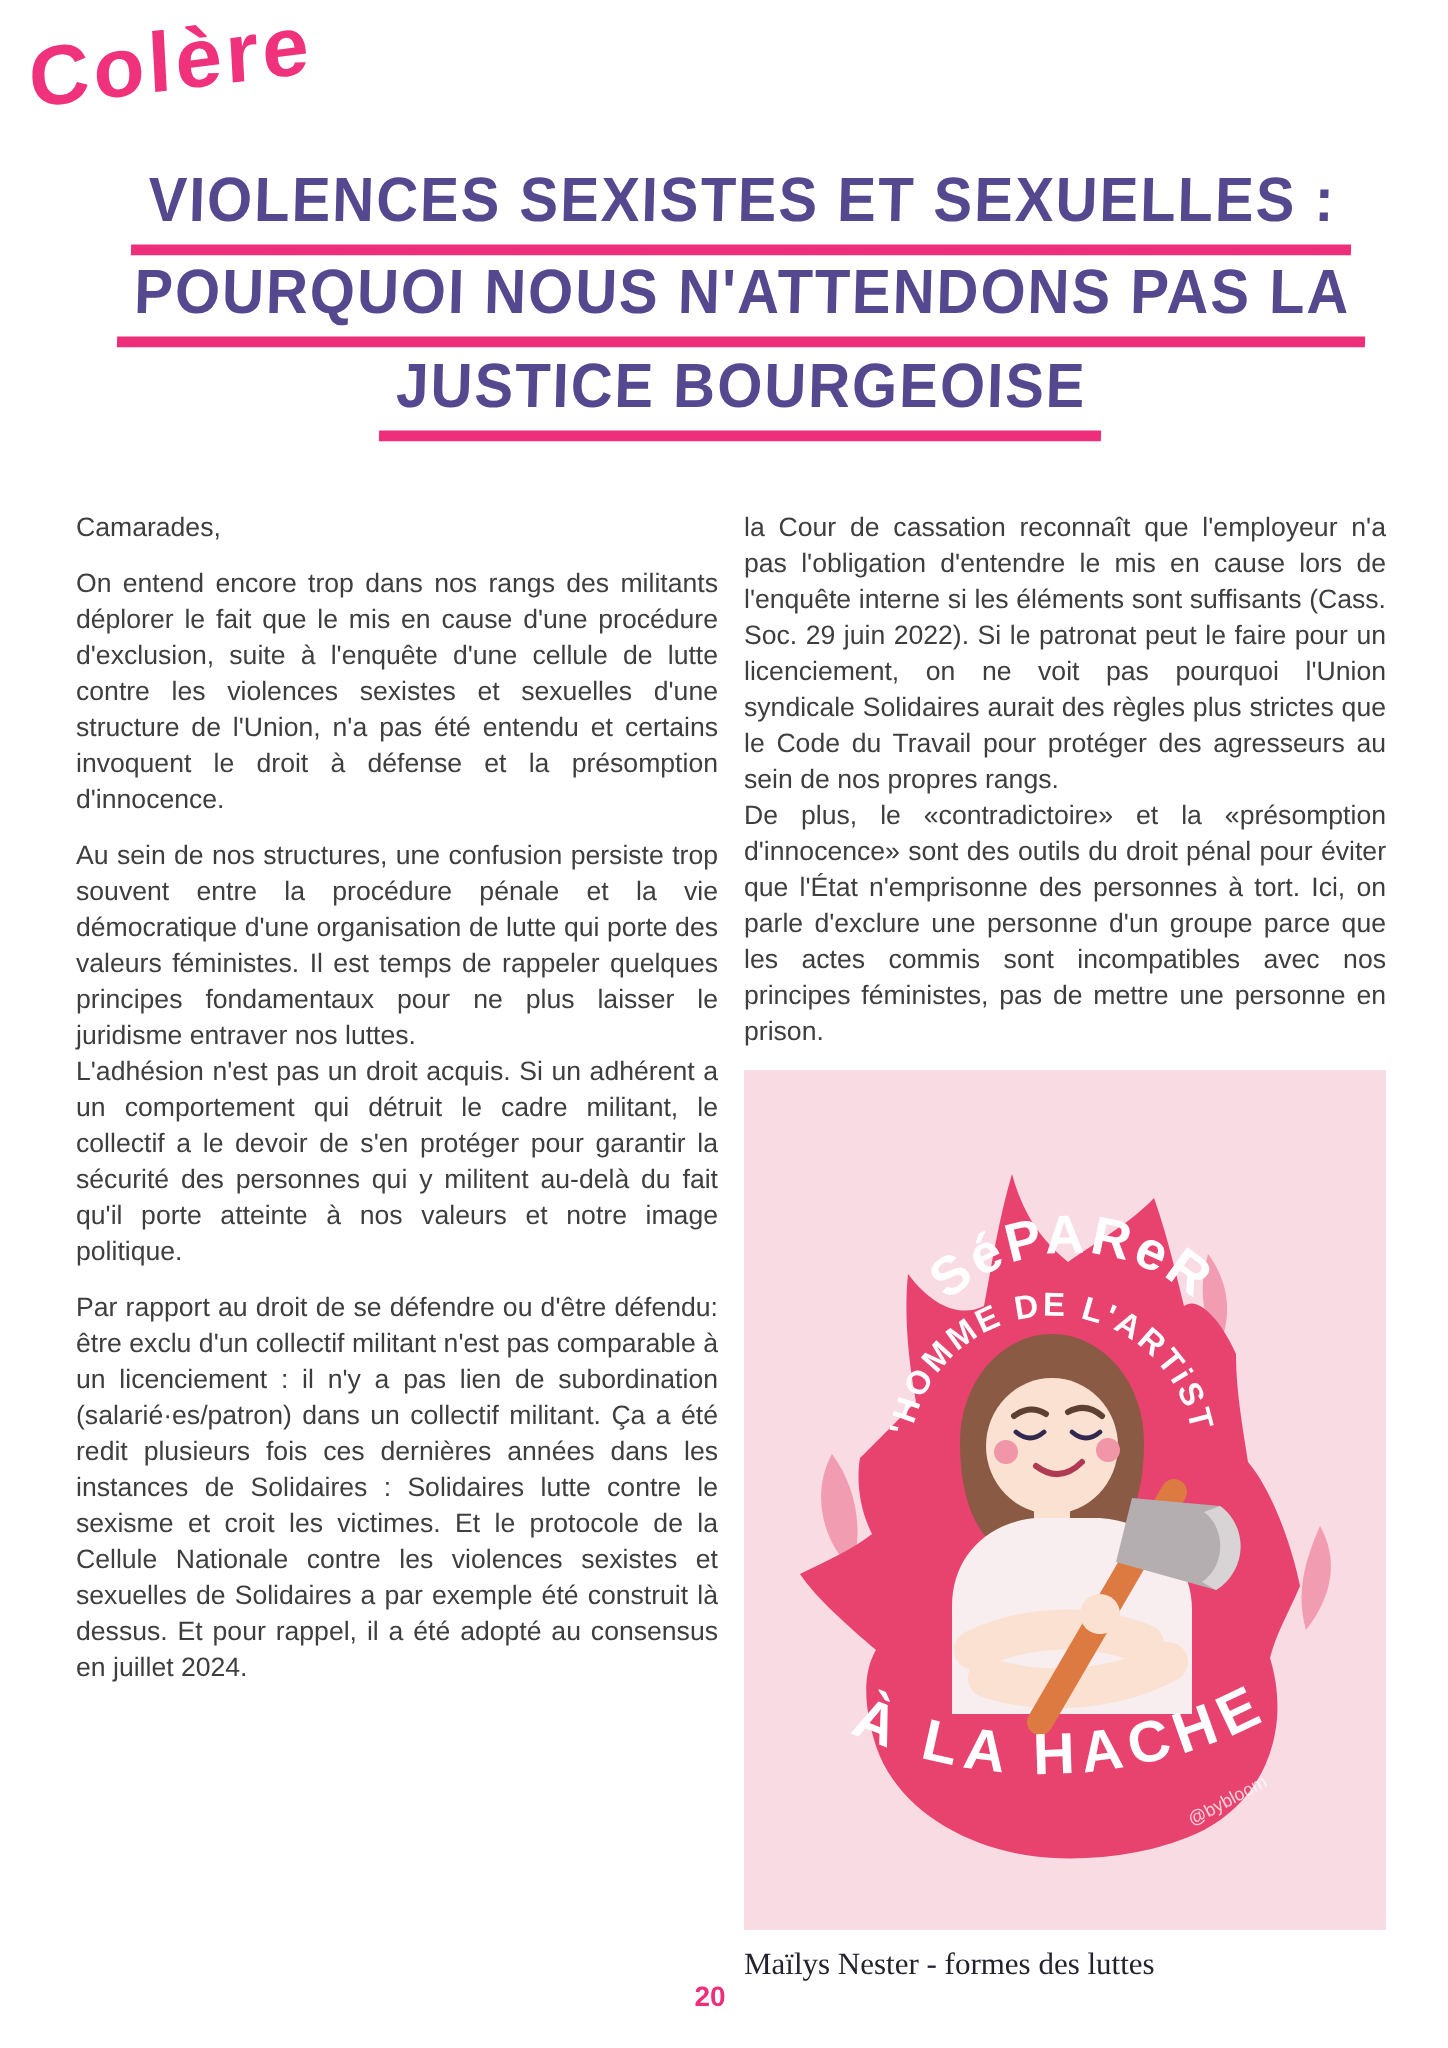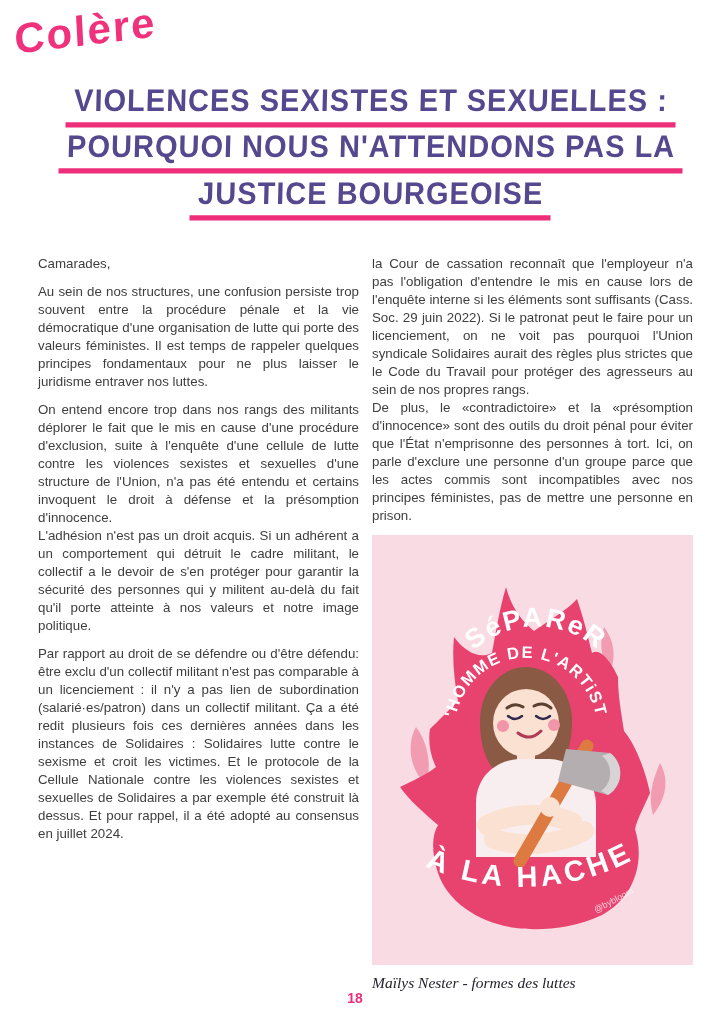--- a/index.html
+++ b/index.html
@@ -27,21 +27,21 @@
   
   .columns{display:flex;gap:13px;margin:36px 30px 0 38px;}
   .col{width:321px;font-size:13.3px;line-height:18px;color:#3e3e3e;
        text-align:justify;}
   .col p{margin:0;}
   .col p.mt{margin-top:10px;}
   
   figure{margin:10px 0 0 0;width:321px;}
   figure svg{display:block;width:321px;height:430px;}
   figcaption{
-    margin-top:9px;font-family:"Liberation Serif",serif;font-style:italic;
+    margin-top:9px;font-family:"Liberation Serif",serif;
     font-size:15.5px;color:#23232d;text-align:left;
   }
   .page-number{
     position:absolute;bottom:18px;left:0;right:14px;text-align:center;
     color:#ee2e7b;font-weight:bold;font-size:14px;
   }
   
   .arc-top{font-family:"Liberation Sans",sans-serif;font-weight:800;font-size:27px;fill:#ffffff;letter-spacing:2px;}
   .arc-mid{font-family:"Liberation Sans",sans-serif;font-weight:800;font-size:16.5px;fill:#ffffff;letter-spacing:1.5px;}
   .axe-text{font-family:"Liberation Sans",sans-serif;font-weight:800;font-size:29px;fill:#ffffff;letter-spacing:4px;}
@@ -57,22 +57,22 @@
   <div class="title-block">
     <div class="title-line"><span>VIOLENCES SEXISTES ET SEXUELLES :</span></div>
     <div class="title-line"><span>POURQUOI NOUS N'ATTENDONS PAS LA</span></div>
     <div class="title-line"><span>JUSTICE BOURGEOISE</span></div>
   </div>
 
   <div class="columns">
 
     <div class="col">
       <p>Camarades,</p>
+      <p class="mt">On entend encore trop dans nos rangs des militants déplorer le fait que le mis en cause d'une procédure d'exclusion, suite à l'enquête d'une cellule de lutte contre les violences sexistes et sexuelles d'une structure de l'Union, n'a pas été entendu et certains invoquent le droit à défense et la présomption d'innocence.</p>
       <p class="mt">Au sein de nos structures, une confusion persiste trop souvent entre la procédure pénale et la vie démocratique d'une organisation de lutte qui porte des valeurs féministes. Il est temps de rappeler quelques principes fondamentaux pour ne plus laisser le juridisme entraver nos luttes.</p>
-      <p class="mt">On entend encore trop dans nos rangs des militants déplorer le fait que le mis en cause d'une procédure d'exclusion, suite à l'enquête d'une cellule de lutte contre les violences sexistes et sexuelles d'une structure de l'Union, n'a pas été entendu et certains invoquent le droit à défense et la présomption d'innocence.</p>
       <p>L'adhésion n'est pas un droit acquis. Si un adhérent a un comportement qui détruit le cadre militant, le collectif a le devoir de s'en protéger pour garantir la sécurité des personnes qui y militent au-delà du fait qu'il porte atteinte à nos valeurs et notre image politique.</p>
       <p class="mt">Par rapport au droit de se défendre ou d'être défendu: être exclu d'un collectif militant n'est pas comparable à un licenciement : il n'y a pas lien de subordination (salarié·es/patron) dans un collectif militant. Ça a été redit plusieurs fois ces dernières années dans les instances de Solidaires : Solidaires lutte contre le sexisme et croit les victimes. Et le protocole de la Cellule Nationale contre les violences sexistes et sexuelles de Solidaires a par exemple été construit là dessus. Et pour rappel, il a été adopté au consensus en juillet 2024.</p>
     </div>
 
     <div class="col">
       <p>la Cour de cassation reconnaît que l'employeur n'a pas l'obligation d'entendre le mis en cause lors de l'enquête interne si les éléments sont suffisants (Cass. Soc. 29 juin 2022). Si le patronat peut le faire pour un licenciement, on ne voit pas pourquoi l'Union syndicale Solidaires aurait des règles plus strictes que le Code du Travail pour protéger des agresseurs au sein de nos propres rangs.</p>
       <p>De plus, le «contradictoire» et la «présomption d'innocence» sont des outils du droit pénal pour éviter que l'État n'emprisonne des personnes à tort. Ici, on parle d'exclure une personne d'un groupe parce que les actes commis sont incompatibles avec nos principes féministes, pas de mettre une personne en prison.</p>
 
       <figure>
         <svg viewBox="0 0 321 430" xmlns="http://www.w3.org/2000/svg">
@@ -157,14 +157,14 @@
             <textPath href="#arcAxe" startOffset="50%">À LA HACHE</textPath>
           </text>
 
           <text class="watermark" x="0" y="0" transform="translate(224,378) rotate(-28)">@bybloom</text>
         </svg>
         <figcaption>Maïlys Nester - formes des luttes</figcaption>
       </figure>
     </div>
   </div>
 
-  <div class="page-number">18</div>
+  <div class="page-number">20</div>
 </div>
 
 </body></html>

